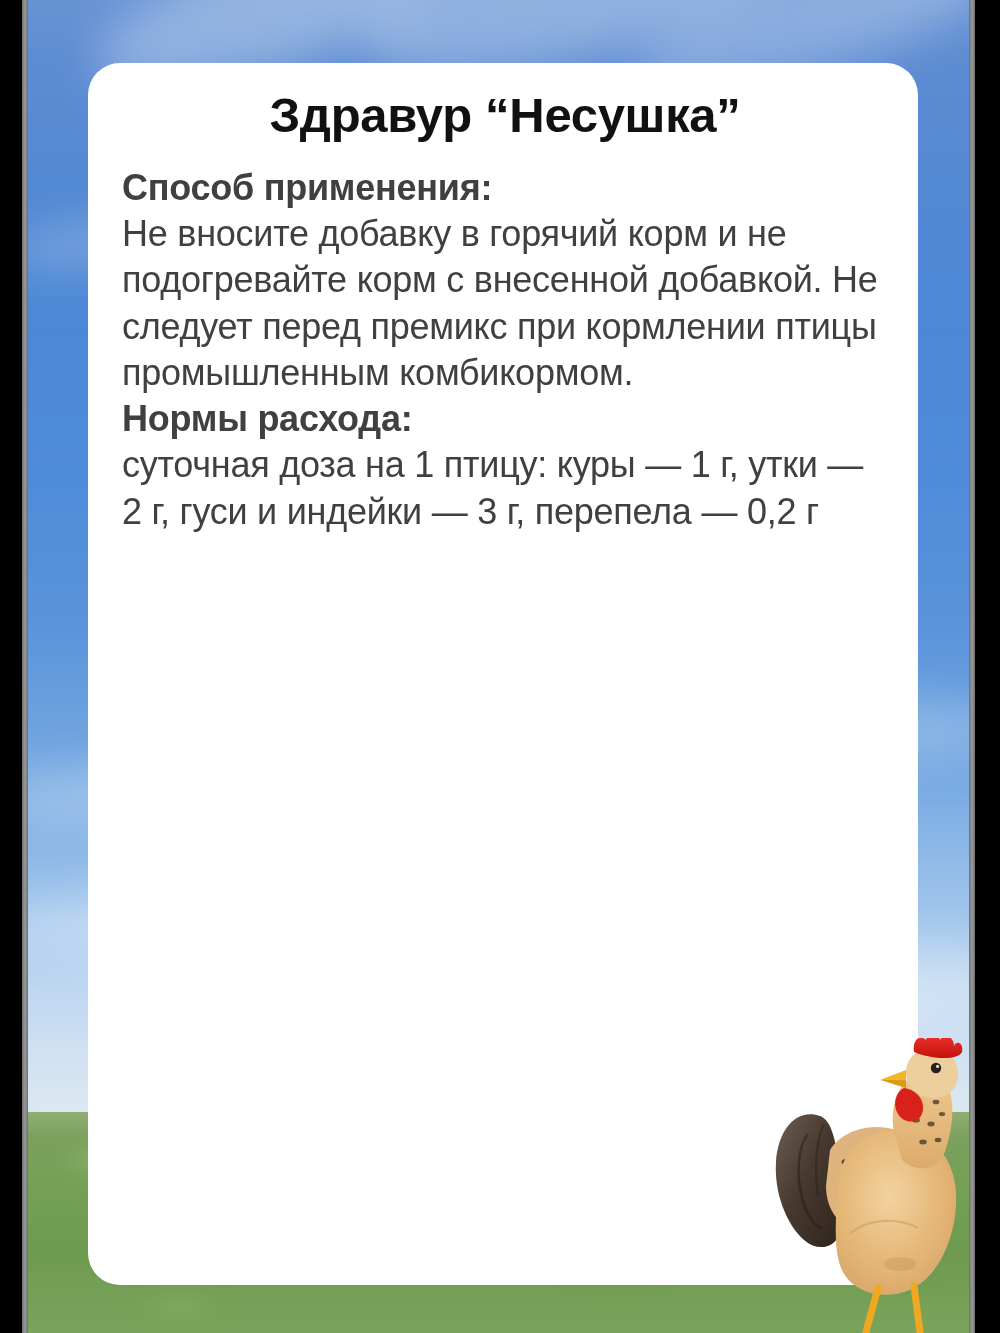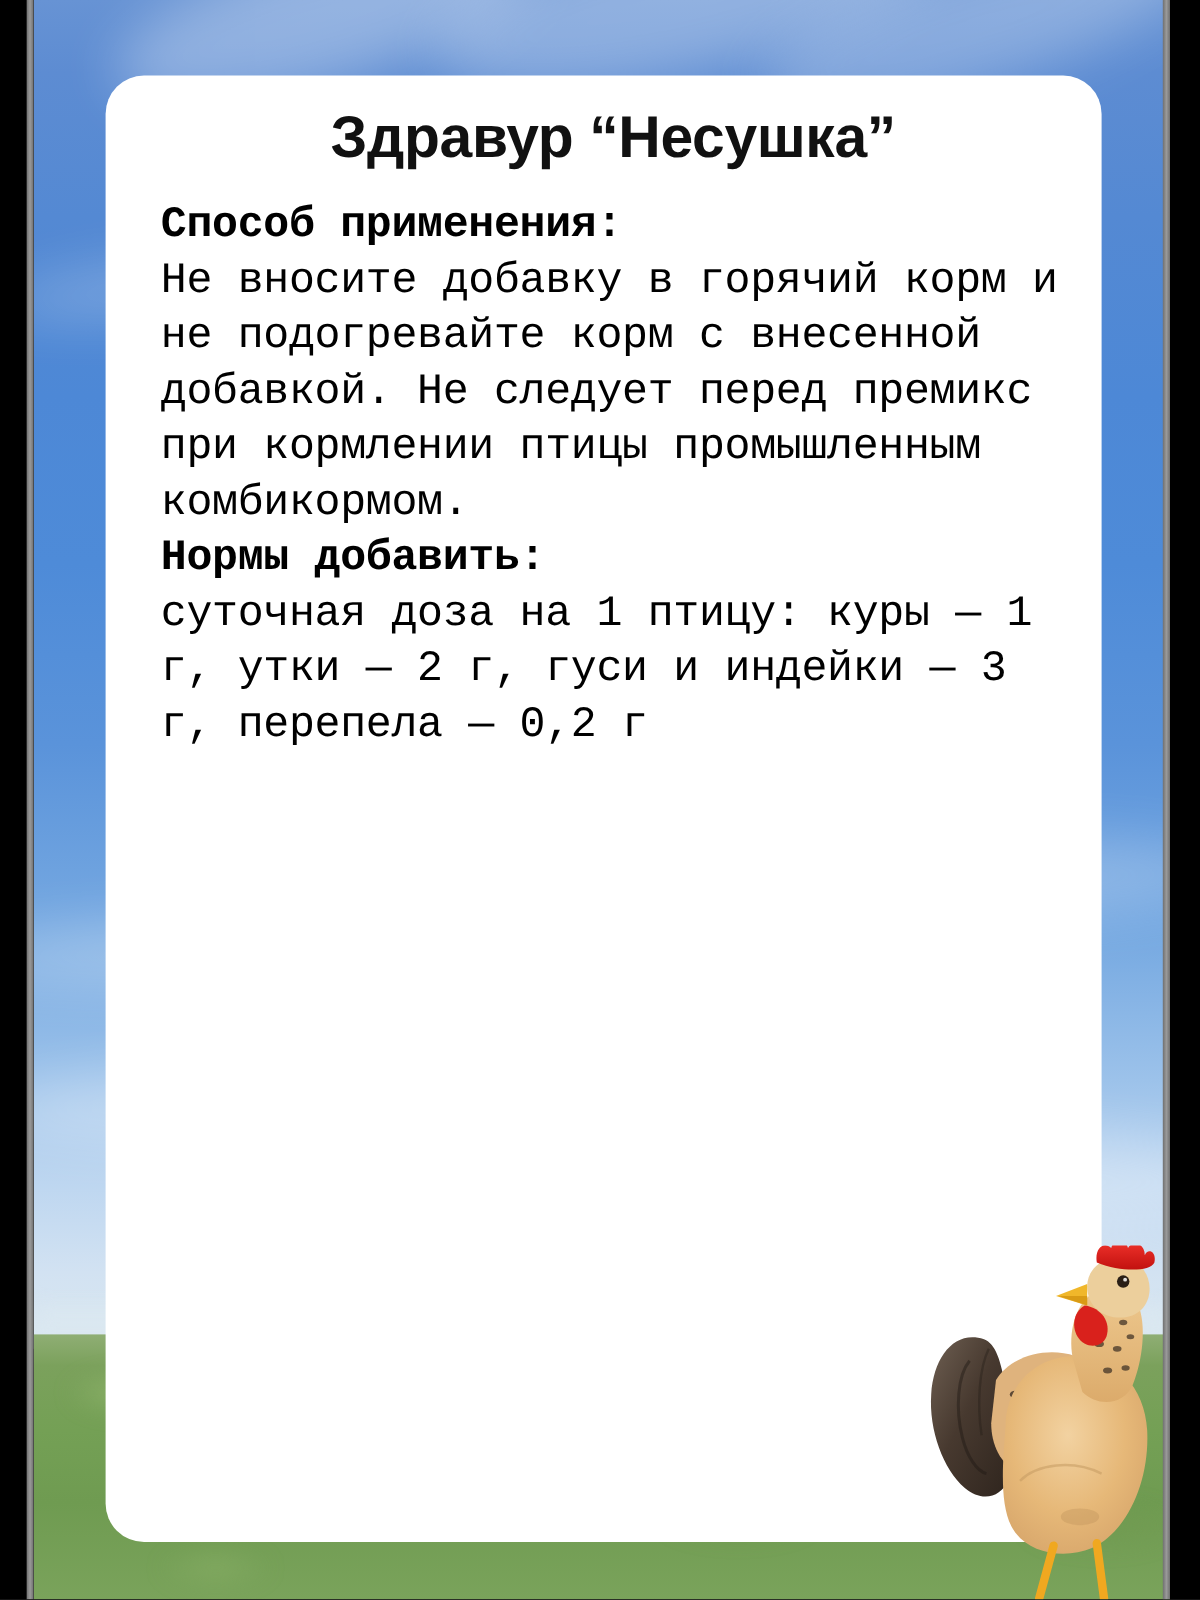--- a/index.html
+++ b/index.html
@@ -71,29 +71,29 @@
   .horizon-haze{
     position:absolute; left:0; top:1090px; width:100%; height:60px;
     background:linear-gradient(to bottom, rgba(219,232,240,.85), rgba(150,180,150,0));
     filter:blur(8px);
   }
 
   
   #card{
     position:absolute; left:88px; top:63px; width:830px; height:1222px;
     background:#fff; border-radius:32px; z-index:10;
-    padding:26px 30px 0 46px;
+    padding:26px 30px 0 34px;
   }
   #card-title{
     font-size:49px; font-weight:bold; color:#111; text-align:center;
     letter-spacing:-.3px; line-height:1.1; margin-bottom:22px;
   }
   .para{
-    font-size:36px; line-height:1.285; color:#000000;
-    letter-spacing:-.25px; white-space:pre-line;font-family:Liberation Mono, monospace;
+    font-size:36px; line-height:1.285; color:#404040;
+    letter-spacing:-.25px; white-space:pre-line;
   }
   .para b, .lead{ font-weight:bold; }
   .block{ margin-bottom:0; }
 
   
   #chicken{ position:absolute; left:768px; top:1038px; width:200px; height:295px; z-index:25; }
   #chicken svg{ display:block; width:100%; height:100%; }
 </style>
 </head>
 <body>
@@ -122,21 +122,21 @@
     <div class="block">
       <div class="para lead">Способ применения:</div>
     </div>
 
     <div class="block">
       <div class="para">Не вносите добавку в горячий корм и не подогревайте корм с внесенной добавкой. Не следует перед премикс при кормлении птицы промышленным комбикормом.</div>
     </div>
 
 
     <div class="block">
-      <div class="para lead">Нормы добавить:</div>
+      <div class="para lead">Нормы расхода:</div>
       <div class="para">суточная доза на 1 птицу: куры — 1 г, утки — 2 г, гуси и индейки — 3 г, перепела — 0,2 г</div>
     </div>
 
   </div>
 
   <div id="chicken">
     <svg viewBox="0 0 200 295" xmlns="http://www.w3.org/2000/svg" aria-label="chicken">
       <defs>
         <radialGradient id="bodyG" cx="45%" cy="40%" r="72%">
           <stop offset="0%" stop-color="#f2d2a1"></stop>

